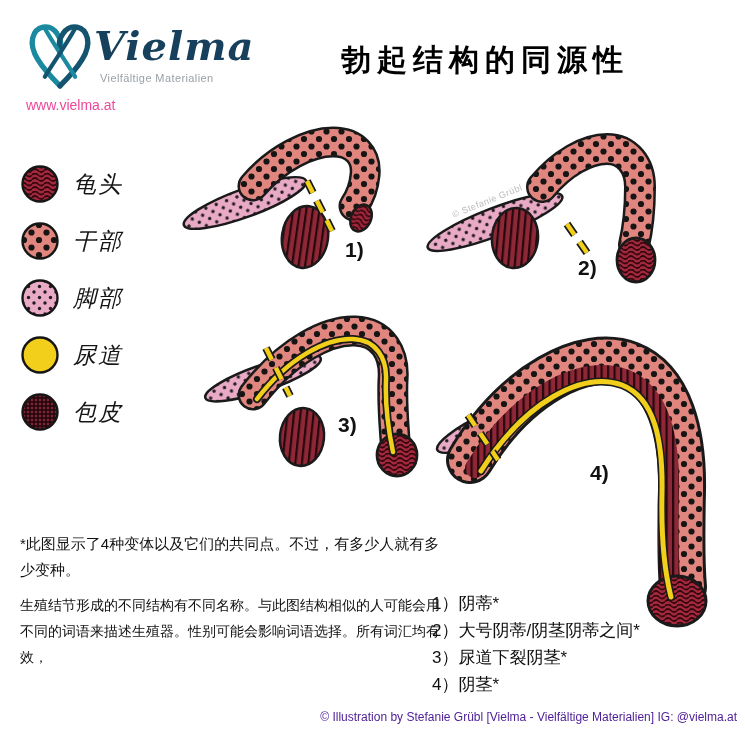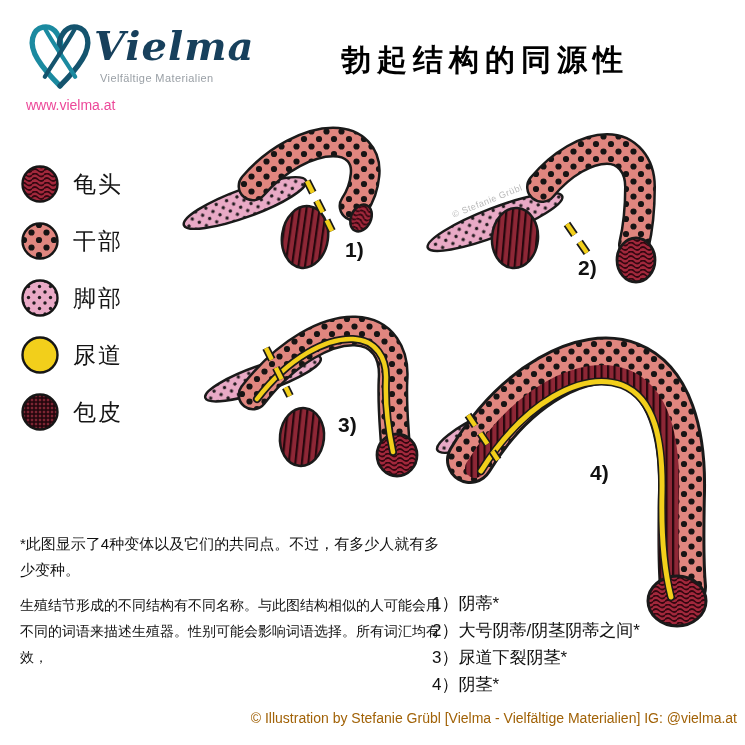--- a/index.html
+++ b/index.html
@@ -13,32 +13,32 @@
   .brand { left:94px; top:22px; font-family:"DejaVu Serif", serif; font-style:italic; font-weight:700;
            font-size:40px; color:#17405c; letter-spacing:1px; }
   .tagline { left:100px; top:72px; font-size:11px; color:#9aa0a6; letter-spacing:.4px; }
   .site-url { left:26px; top:97px; font-size:14px; color:#ec4899; }
   .page-title { left:310px; top:40px; width:350px; text-align:center; font-size:30px; font-weight:700;
                 letter-spacing:6px; color:#000; }
 
   
   .legend { left:20px; top:164px; }
   .legend-item { display:flex; align-items:center; gap:13px; margin-bottom:17px; }
-  .legend-label { font-size:23px; color:#151515; letter-spacing:2px; }
+  .legend-label { font-size:23px; color:#151515; letter-spacing:2px;font-style:italic; }
 
   
   .fig { position:absolute; }
   .fig-number { font-size:21px; font-weight:700; color:#111; }
   .watermark { left:450px; top:196px; font-size:9px; color:#b9b9b9; transform:rotate(-22deg); letter-spacing:.5px; }
 
   
   .footnote { left:20px; top:531px; width:424px; font-size:15px; line-height:26px; color:#101010; }
   .body-paragraph { left:20px; top:592px; width:424px; font-size:14px; line-height:26px; color:#101010; }
   .variant-list { left:432px; top:590px; font-size:17px; line-height:27px; color:#101010; list-style:none; }
-  .credit { right:8px; top:710px; font-size:14px; color:#a16207; }
+  .credit { right:8px; top:710px; font-size:12px; color:#4c1d95; }
 </style>
 </head>
 <body>
 
 <svg width="0" height="0" style="position:absolute" aria-hidden="true">
   <defs>
     <pattern id="patShaft" width="15" height="15" patternUnits="userSpaceOnUse">
       <rect width="15" height="15" fill="#e0867f"></rect>
       <circle cx="4" cy="4" r="3.1" fill="#171414"></circle>
       <circle cx="11.5" cy="11.5" r="3.1" fill="#171414"></circle>

